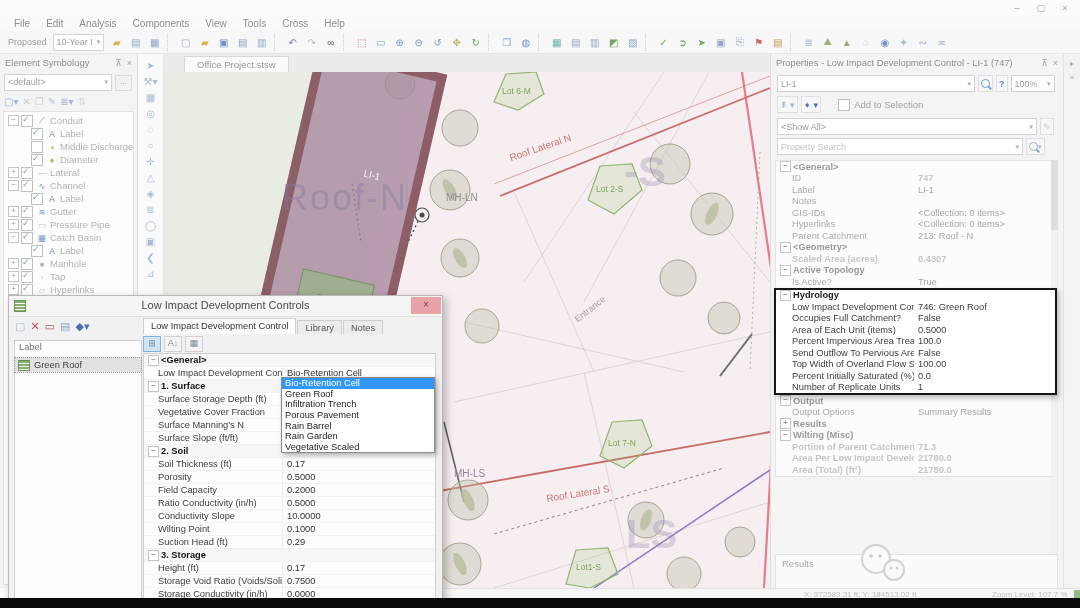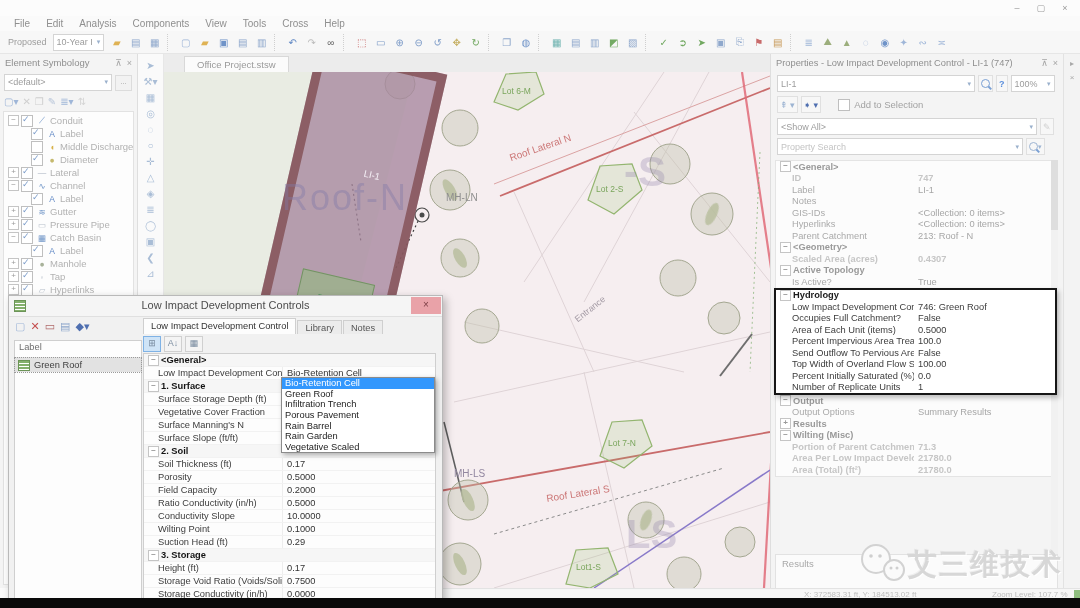--- a/index.html
+++ b/index.html
@@ -755,17 +755,16 @@
 
   <div class="abs" id="wm">
     <svg width="52" height="46">
       <circle cx="20" cy="17" r="14" fill="#fafafa" stroke="#d2d2d2" stroke-width="2"></circle>
       <circle cx="38" cy="28" r="10" fill="#fafafa" stroke="#d2d2d2" stroke-width="2"></circle>
       <circle cx="15" cy="14" r="1.8" fill="#cfcfcf"></circle>
         <circle cx="24" cy="14" r="1.8" fill="#cfcfcf"></circle>
       <circle cx="35" cy="26" r="1.5" fill="#cfcfcf"></circle>
         <circle cx="41" cy="26" r="1.5" fill="#cfcfcf"></circle>
     </svg>
-    <span class="txt">艾三维技术</span>
   </div>
 
   <div class="abs" id="blackbar"></div>
 </div>
 
 </body></html>

